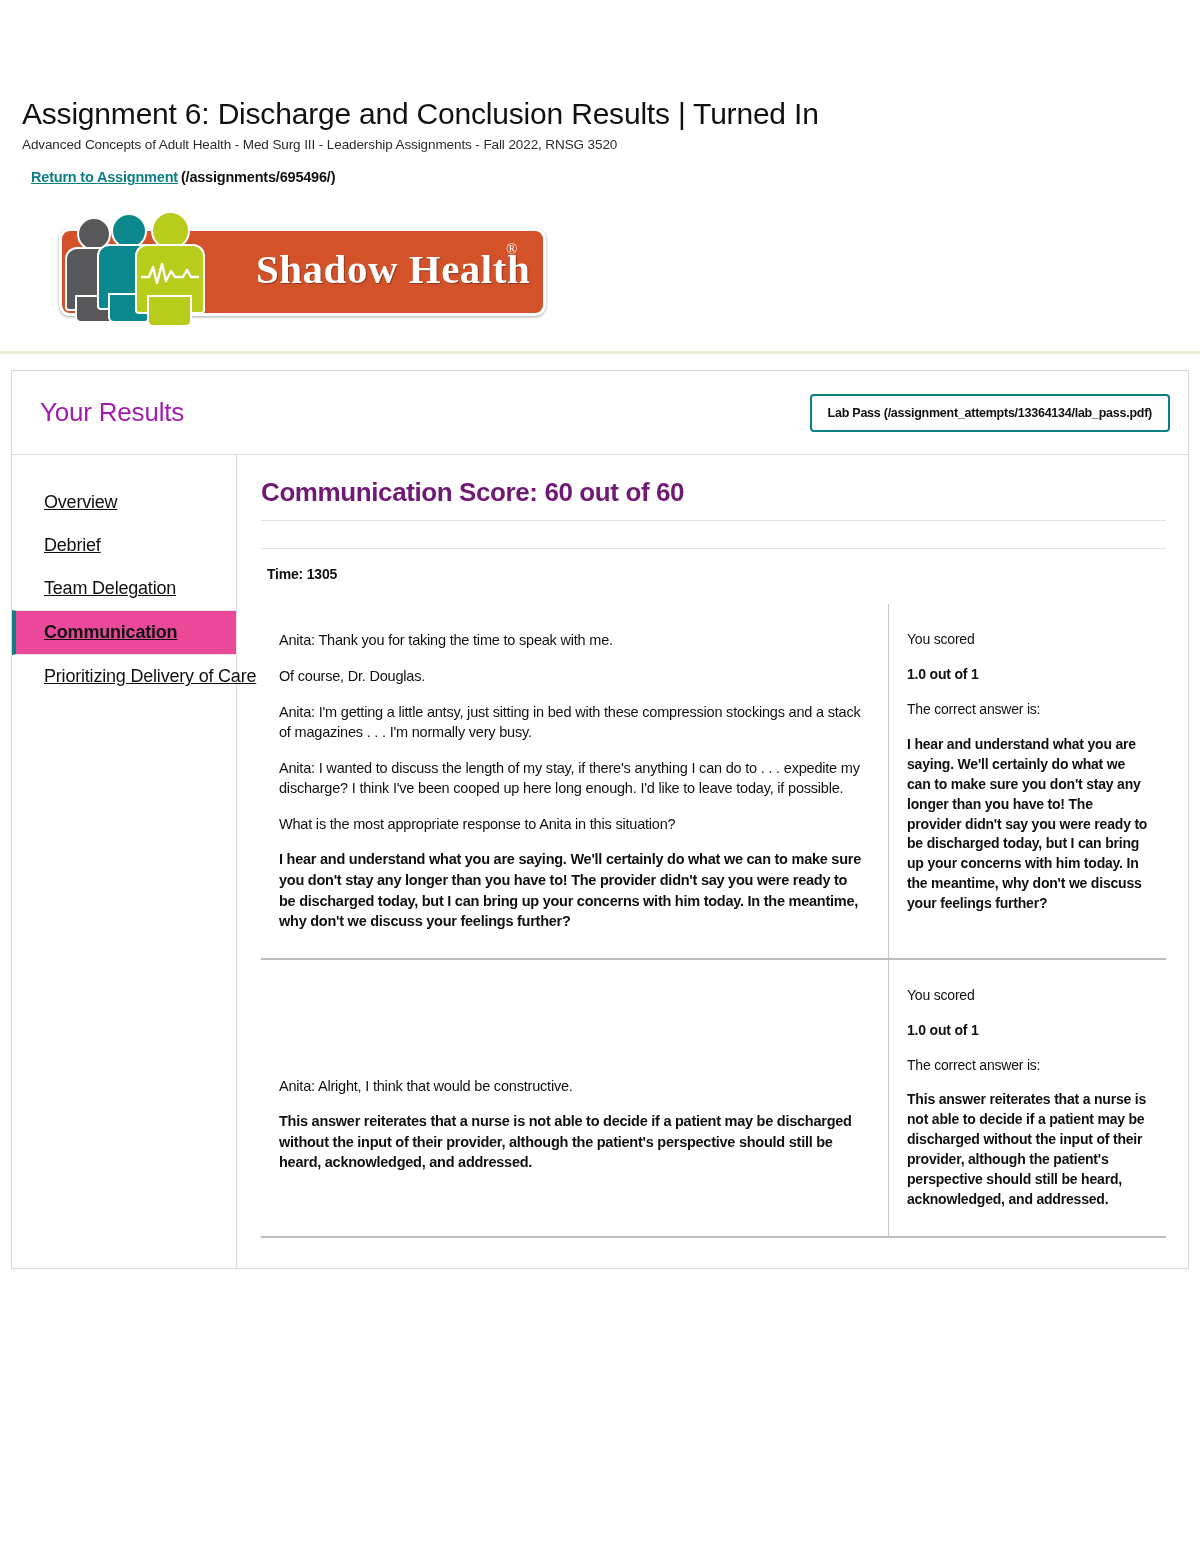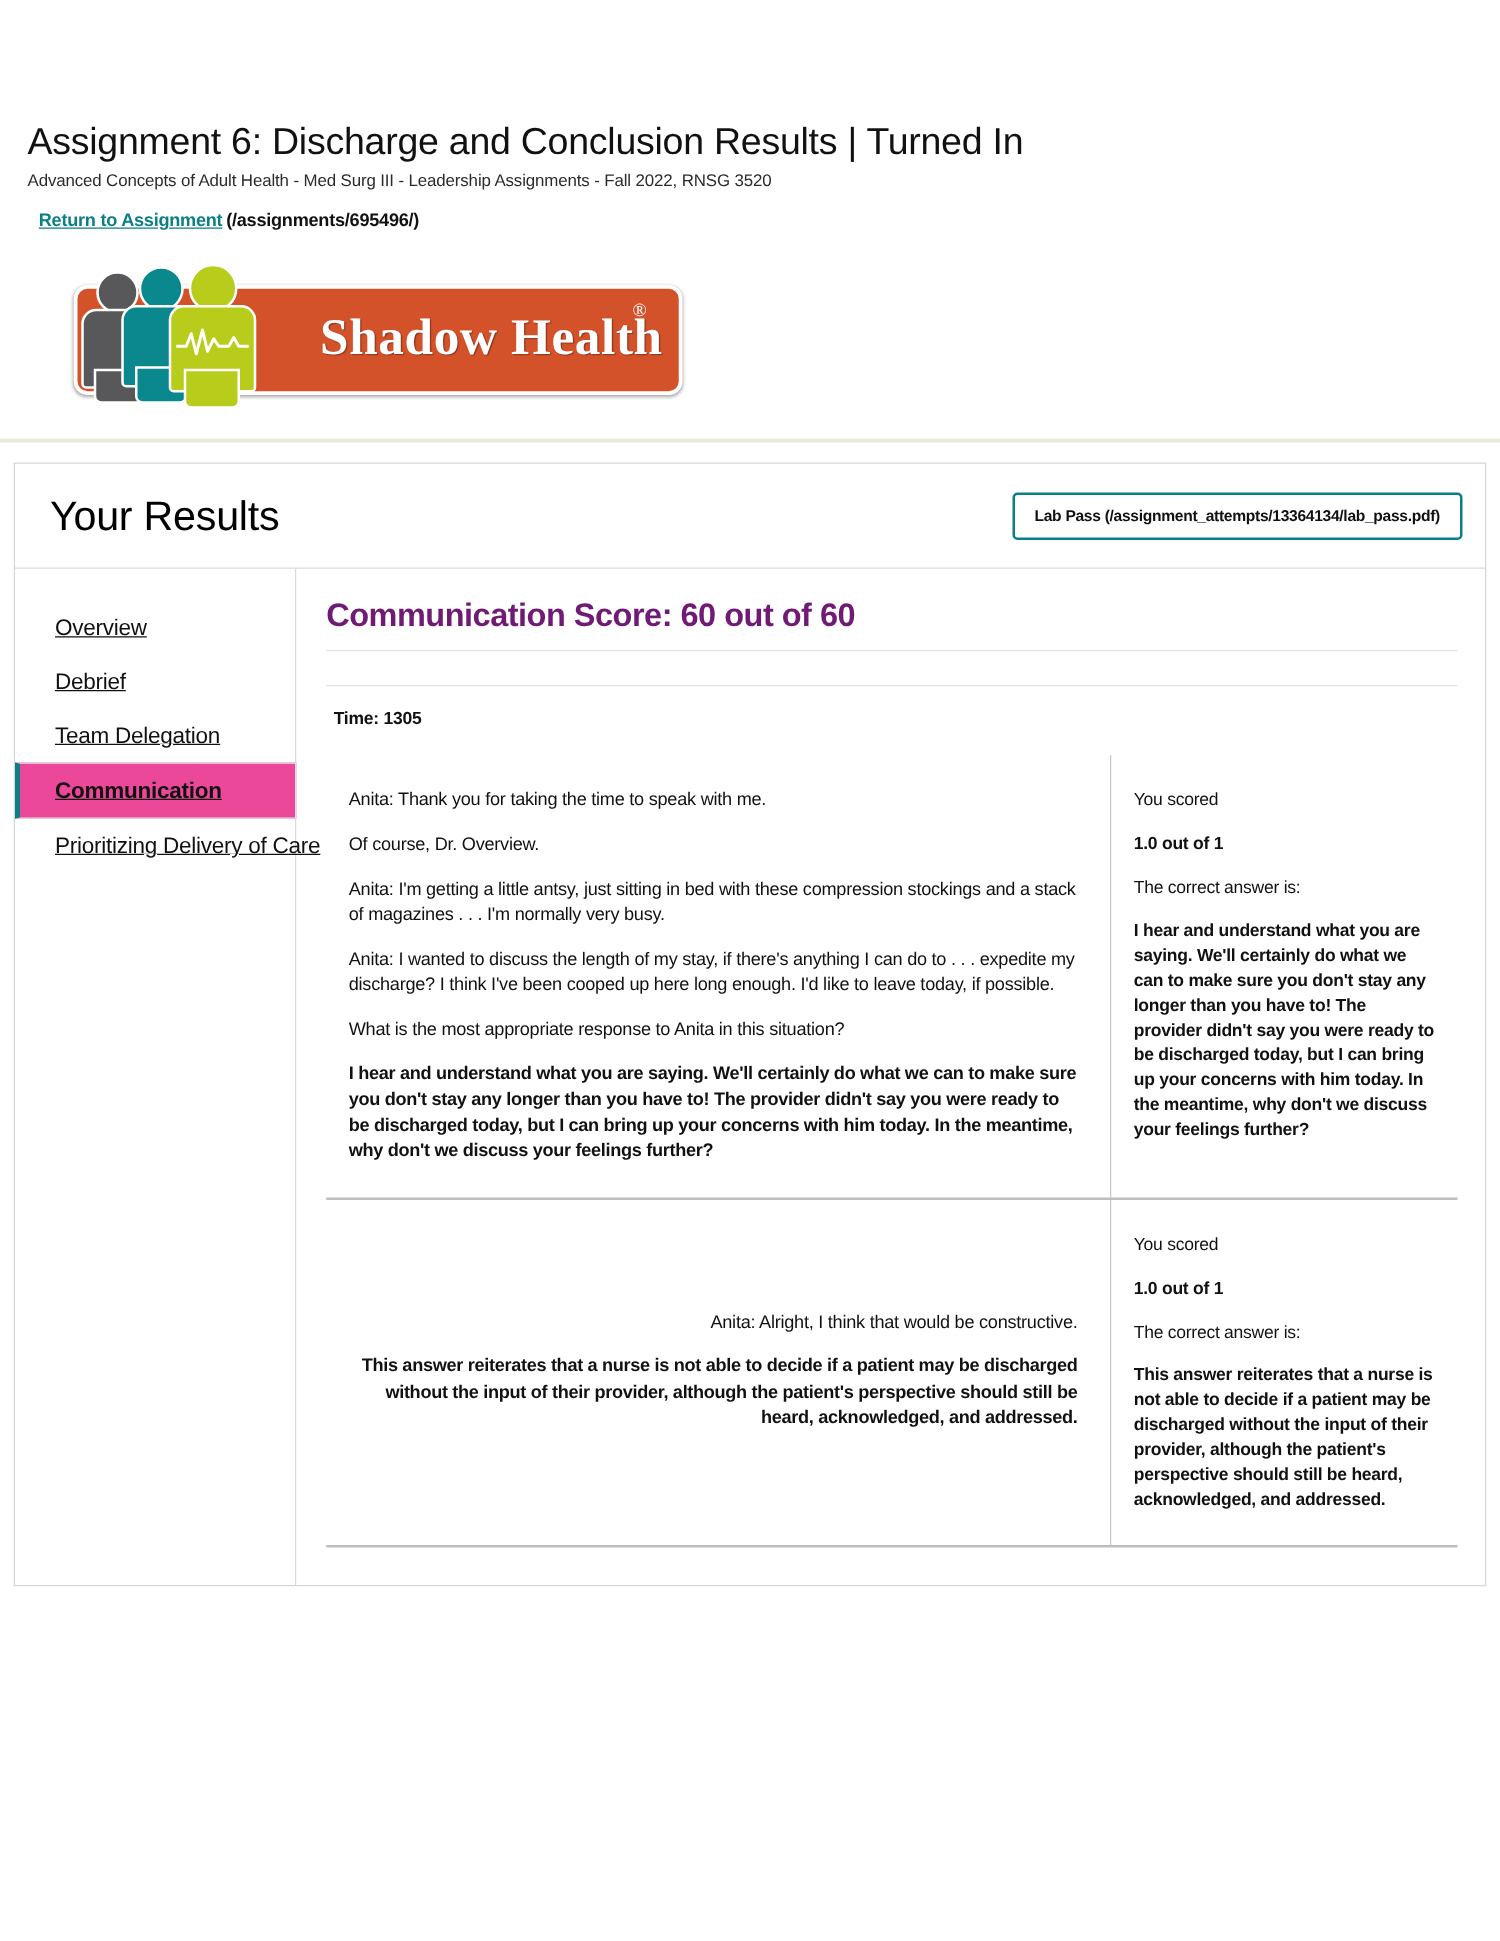--- a/index.html
+++ b/index.html
@@ -131,23 +131,23 @@
   }
   .results-head {
     display: flex;
     align-items: center;
     justify-content: space-between;
     padding: 22px 18px 22px 28px;
     border-bottom: 1px solid #dcdcdc;
     min-height: 84px;
   }
   .results-title {
-    font-size: 33px;
+    font-size: 26px;
     font-weight: 400;
-    color: #000000;
+    color: #a21caf;
     letter-spacing: -0.2px;
   }
   .labpass-btn {
     border: 2px solid #0b7f86;
     background: #fff;
     color: #111;
     font-size: 12.5px;
     font-weight: 700;
     padding: 10px 16px;
     border-radius: 4px;
@@ -220,21 +220,21 @@
     flex: 1 1 auto;
     border-right: 1px solid #c9c9c9;
     padding: 26px 26px 26px 18px;
     min-width: 0;
   }
   .qa-right {
     width: 277px;
     flex: 0 0 277px;
     padding: 26px 18px 26px 18px;
   }
-  .qa-block.block-2 .qa-left { padding-top: 88px; text-align: right; }
+  .qa-block.block-2 .qa-left { padding-top: 116px; }
 
   .t-line {
     font-size: 14.5px;
     line-height: 1.42;
     color: #111;
     margin: 0 0 15px 0;
     letter-spacing: -0.2px;
   }
   .t-line:last-child { margin-bottom: 0; }
   .t-line.bold { font-weight: 700; letter-spacing: -0.25px; }
@@ -312,21 +312,21 @@
         <div class="hr-thin"></div>
         <div class="hr-gap"></div>
         <div class="hr-thin"></div>
         <div class="time-line">Time: 1305</div>
 
         <div style="height:22px"></div>
 
         <section class="qa-block block-1">
           <div class="qa-left">
             <p class="t-line">Anita: Thank you for taking the time to speak with me.</p>
-            <p class="t-line">Of course, Dr. Overview.</p>
+            <p class="t-line">Of course, Dr. Douglas.</p>
             <p class="t-line">Anita: I'm getting a little antsy, just sitting in bed with these compression stockings and a stack of magazines . . . I'm normally very busy.</p>
             <p class="t-line">Anita: I wanted to discuss the length of my stay, if there's anything I can do to . . . expedite my discharge? I think I've been cooped up here long enough. I'd like to leave today, if possible.</p>
             <p class="t-line">What is the most appropriate response to Anita in this situation?</p>
             <p class="t-line bold">I hear and understand what you are saying. We'll certainly do what we can to make sure you don't stay any longer than you have to! The provider didn't say you were ready to be discharged today, but I can bring up your concerns with him today. In the meantime, why don't we discuss your feelings further?</p>
           </div>
           <aside class="qa-right">
             <p class="s-line">You scored</p>
             <p class="s-line bold">1.0 out of 1</p>
             <p class="s-line">The correct answer is:</p>
             <p class="s-line bold">I hear and understand what you are saying. We'll certainly do what we can to make sure you don't stay any longer than you have to! The provider didn't say you were ready to be discharged today, but I can bring up your concerns with him today. In the meantime, why don't we discuss your feelings further?</p>

